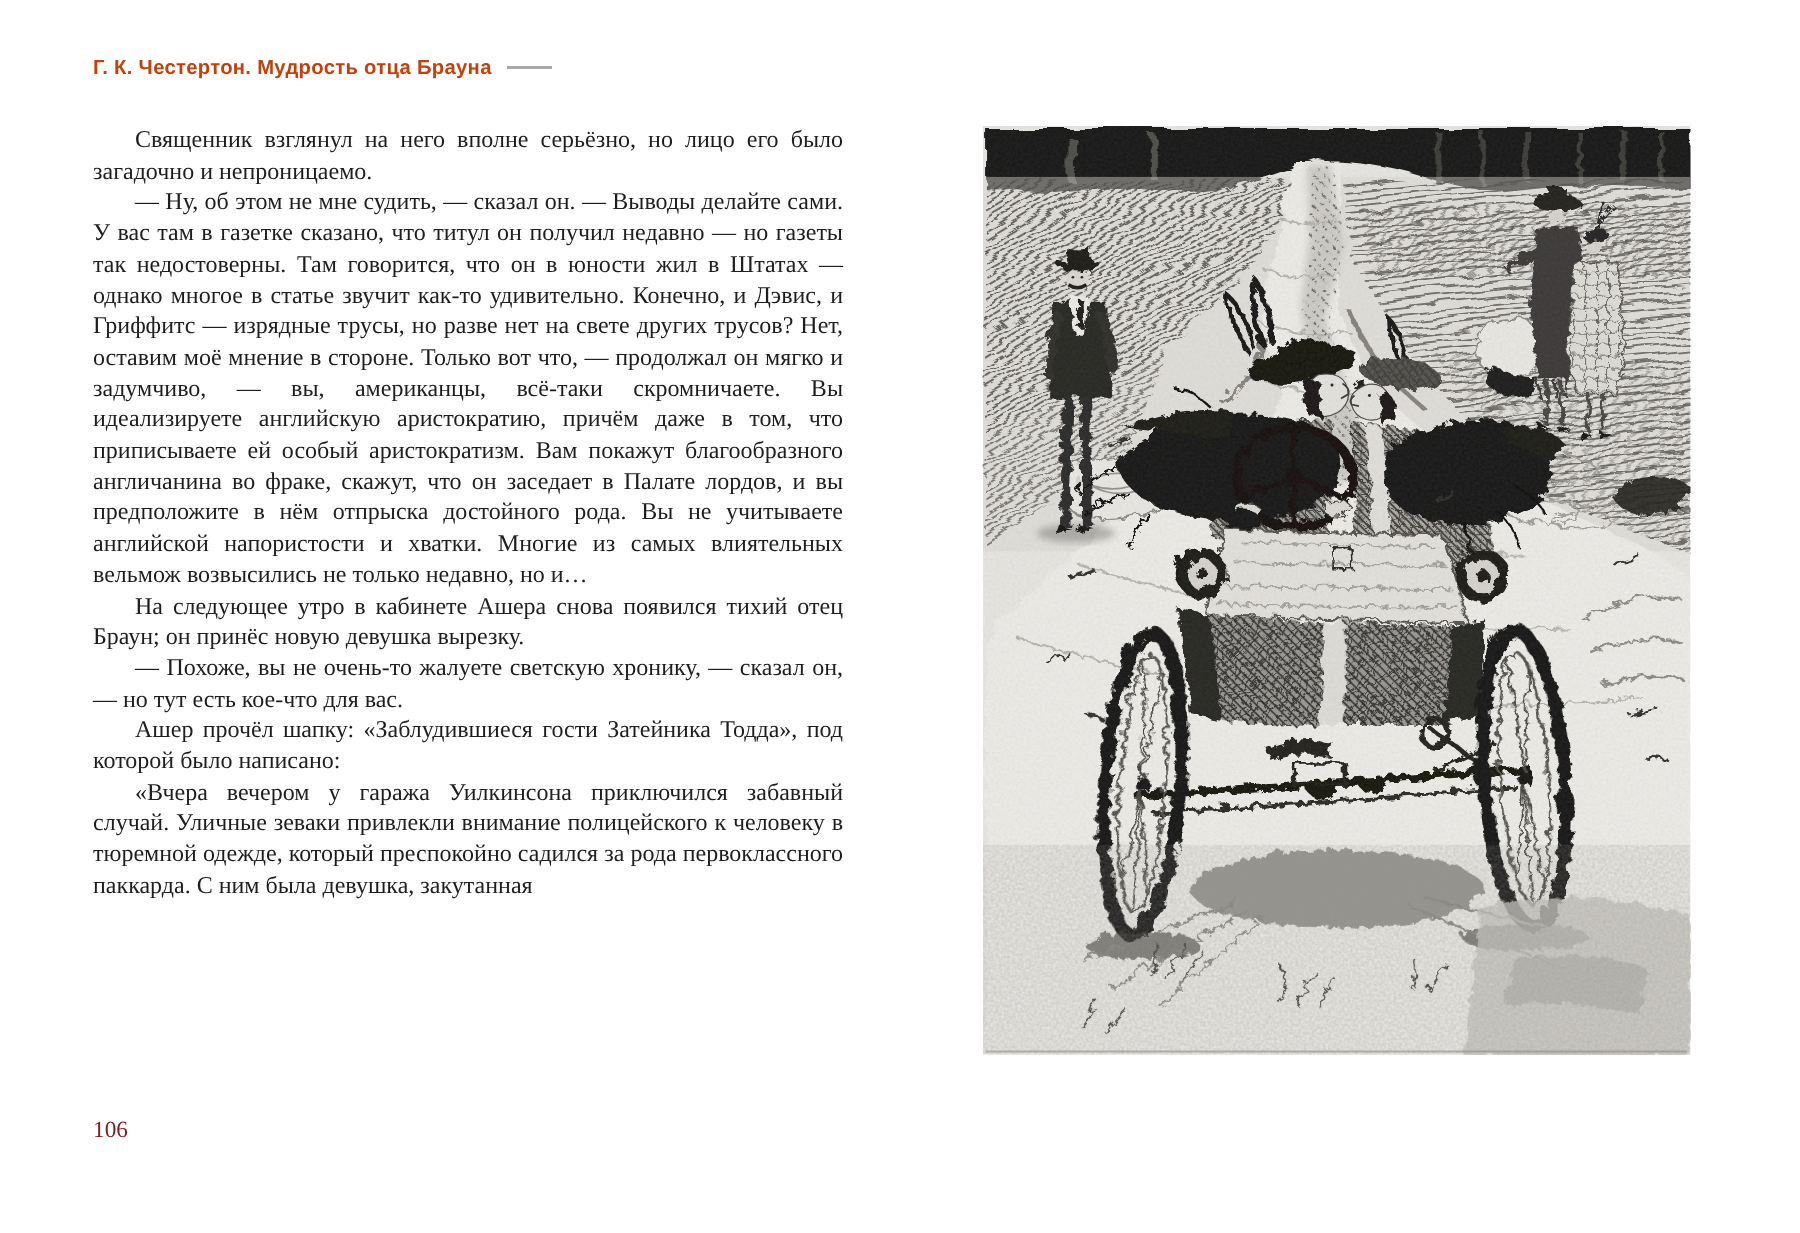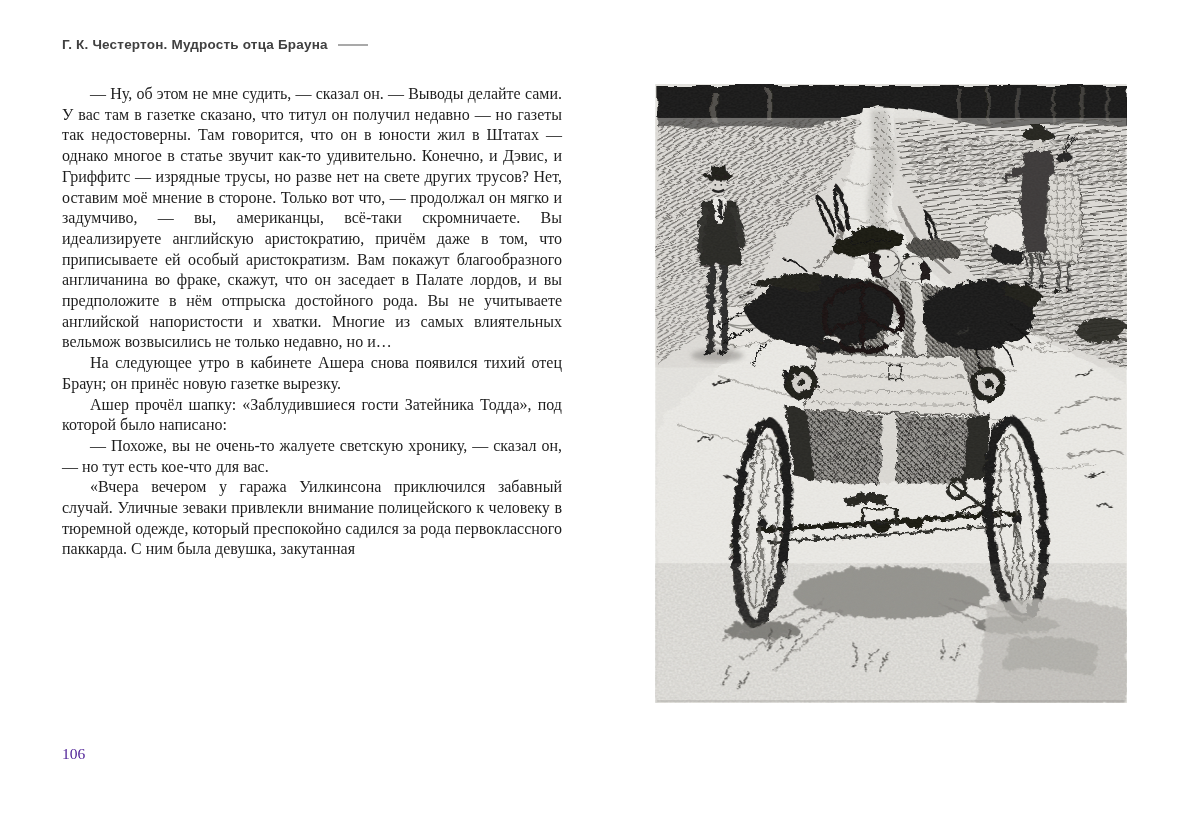--- a/index.html
+++ b/index.html
@@ -1,46 +1,47 @@
 <!DOCTYPE html>
 <html lang="ru"><head>
 <meta charset="utf-8">
 <style>
   html,body{margin:0;padding:0;background:#ffffff;}
   .spread{position:relative;width:1200px;height:822px;background:#ffffff;overflow:hidden;
           font-family:"Liberation Serif", serif;color:#1e1e1e;}
   
   .running-head{position:absolute;left:62px;top:37px;
     font-family:"Liberation Sans", sans-serif;font-weight:bold;
-    font-size:13.5px;letter-spacing:.2px;color:#404040;white-space:nowrap;}
+    font-size:13.5px;letter-spacing:.2px;color:#c2410c;white-space:nowrap;}
   .head-rule{display:inline-block;width:30px;height:2px;background:#a9a9a9;
     margin-left:10px;vertical-align:middle;}
   .text-column{position:absolute;left:62px;top:84px;width:500px;
     font-size:16px;line-height:20.7px;text-align:justify;
     -webkit-hyphens:auto;hyphens:auto;}
   .text-column p{margin:0;text-indent:28px;}
-  .folio{position:absolute;left:62px;top:745px;font-size:15.5px;color:#4c1d95;}
+  .folio{position:absolute;left:62px;top:745px;font-size:15.5px;color:#7f1d1d;}
   
   .illustration{position:absolute;left:655px;top:84px;width:472px;height:619px;margin:0;}
   .illustration svg{display:block;width:100%;height:100%;}
 </style>
 </head>
 <body>
 
 <div class="spread">
 
   <div class="running-head">
     <span>Г. К. Честертон. Мудрость отца Брауна</span><span class="head-rule"></span>
   </div>
 
   <div class="text-column">
+    <p>Священник взглянул на него вполне серьёзно, но лицо его было загадочно и непроницаемо.</p>
     <p>— Ну, об этом не мне судить, — сказал он. — Выводы делайте сами. У вас там в газетке сказано, что титул он получил недавно — но газеты так недостоверны. Там говорится, что он в юности жил в Штатах — однако многое в статье звучит как-то удивительно. Конечно, и Дэвис, и Гриффитс — изрядные трусы, но разве нет на свете других трусов? Нет, оставим моё мнение в стороне. Только вот что, — продолжал он мягко и задумчиво, — вы, американцы, всё-таки скромничаете. Вы идеализируете английскую аристократию, причём даже в том, что приписываете ей особый аристократизм. Вам покажут благообразного англичанина во фраке, скажут, что он заседает в Палате лордов, и вы предположите в нём отпрыска достойного рода. Вы не учитываете английской напористости и хватки. Многие из самых влиятельных вельмож возвысились не только недавно, но и…</p>
-    <p>На следующее утро в кабинете Ашера снова появился тихий отец Браун; он принёс новую газетке вырезку.</p>
+    <p>На следующее утро в кабинете Ашера снова появился тихий отец Браун; он принёс новую девушка вырезку.</p>
+    <p>— Похоже, вы не очень-то жалуете светскую хронику, — сказал он, — но тут есть кое-что для вас.</p>
     <p>Ашер прочёл шапку: «Заблудившиеся гости Затейника Тодда», под которой было написано:</p>
-    <p>— Похоже, вы не очень-то жалуете светскую хронику, — сказал он, — но тут есть кое-что для вас.</p>
     <p>«Вчера вечером у гаража Уилкинсона приключился забавный случай. Уличные зеваки привлекли внимание полицейского к человеку в тюремной одежде, который преспокойно садился за рода первоклассного паккарда. С ним была девушка, закутанная</p>
   </div>
 
   <div class="folio">106</div>
 
   <figure class="illustration" role="img" aria-label="Карандашная иллюстрация: пара целуется в старинном открытом автомобиле, мчащемся по просёлочной дороге; слева у дороги стоит мужчина в шляпе, справа — две дамы.">
     <svg viewBox="0 0 472 620" xmlns="http://www.w3.org/2000/svg">
       <defs>
         <filter id="rough1" x="-10%" y="-10%" width="120%" height="120%">
           <feTurbulence type="turbulence" baseFrequency="0.015 0.05" numOctaves="4" seed="11" result="t"></feTurbulence>

